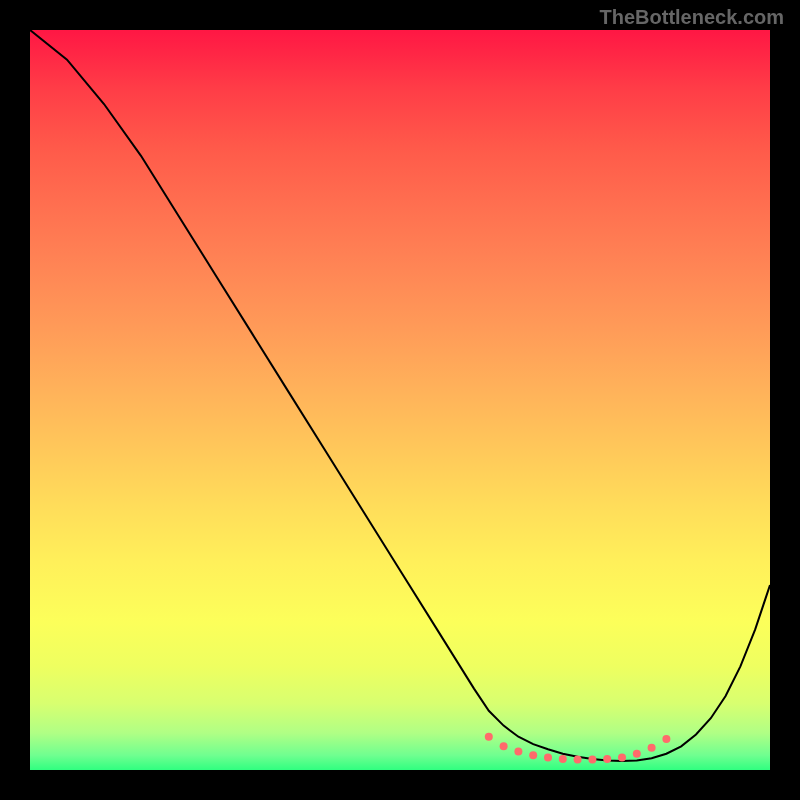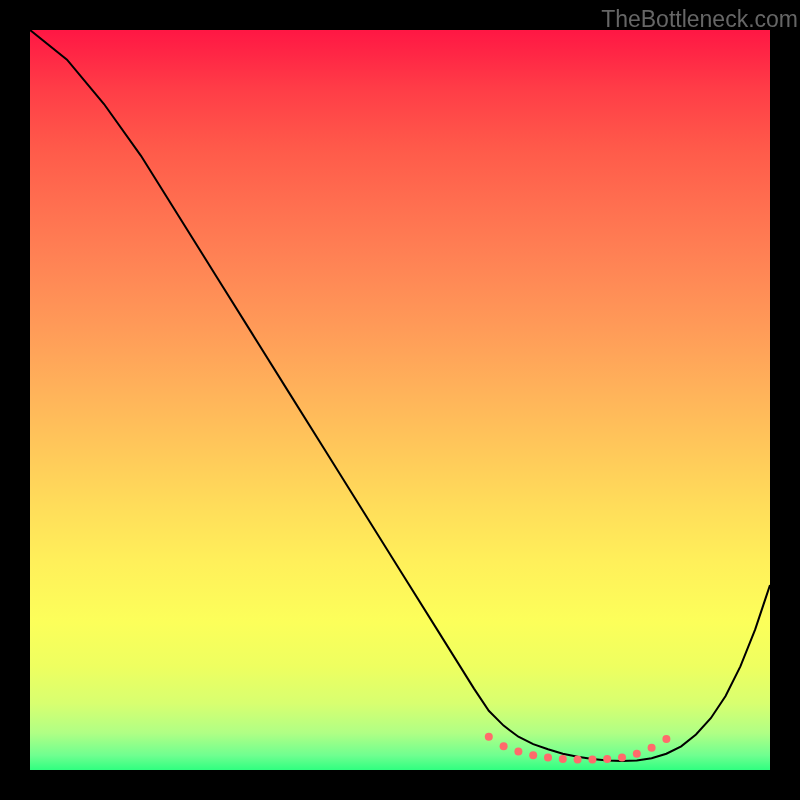--- a/index.html
+++ b/index.html
@@ -10,24 +10,24 @@
     body {
       width: 800px;
       height: 800px;
       background: #000;
       position: relative;
       font-family: Arial, sans-serif;
     }
     .watermark {
       position: absolute;
       top: 6px;
-      right: 2px;
+      right: 16px;
       color: #666;
-      font-size: 23px;
-      font-weight: normal;
+      font-size: 20px;
+      font-weight: bold;
       z-index: 10;
     }
     .chart-area {
       position: absolute;
       top: 30px;
       left: 30px;
       width: 740px;
       height: 740px;
       overflow: hidden;
     }

